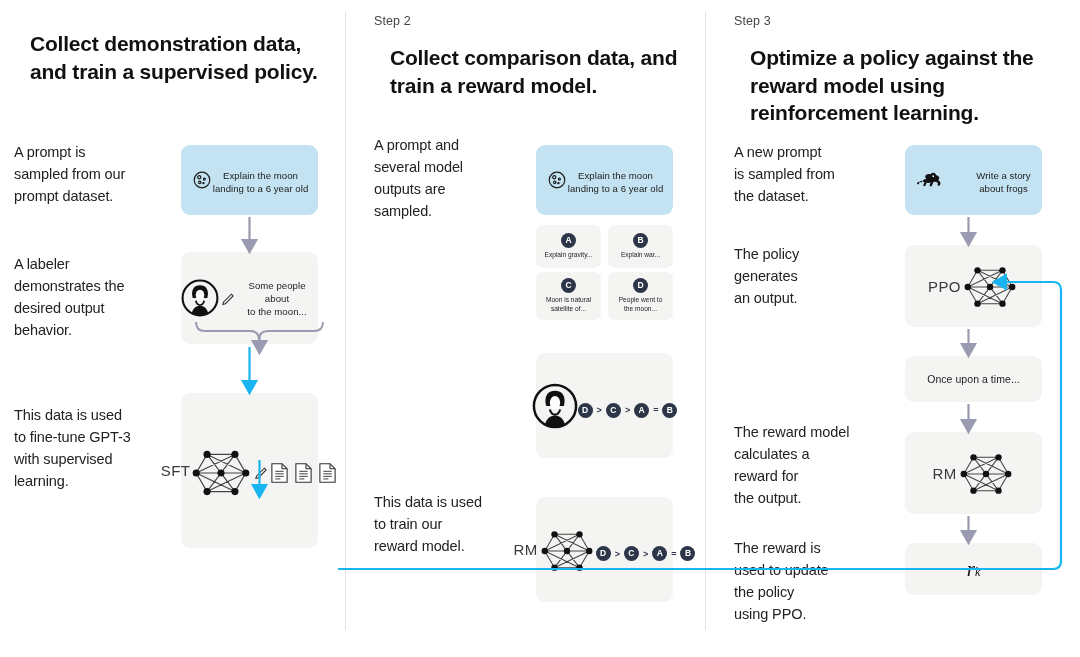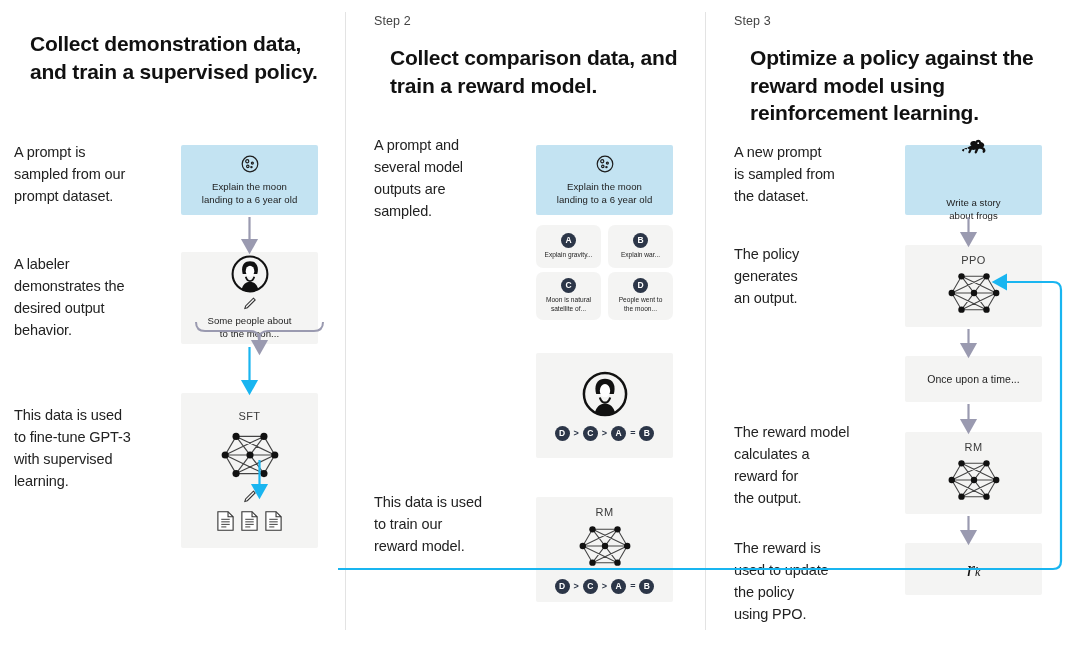--- a/index.html
+++ b/index.html
@@ -40,32 +40,32 @@
   
   .desc{
     position:absolute;
     font-size:14.5px;line-height:1.52;color:#222;
     letter-spacing:-.1px;white-space:pre-line;
   }
 
   
   .card{
     position:absolute;
-    background:#f4f4f3;border-radius:2px;
-    display:flex;flex-direction:column;
+    background:#f4f4f3;border-radius:9px;
+    display:flex;flex-direction:row;
     align-items:center;justify-content:center;
     box-sizing:border-box;
   }
   .card.blue{background:#c3e3f2;}
   .card-text{
     font-size:9.6px;line-height:1.35;color:#1d1d1d;
     text-align:center;white-space:pre-line;letter-spacing:.05px;
   }
   .card-title{
-    font-size:11px;color:#3a3a3a;letter-spacing:.4px;
+    font-size:15px;color:#3a3a3a;letter-spacing:.4px;
   }
   .mini-card{
     position:absolute;background:#f4f4f3;border-radius:7px;
     display:flex;flex-direction:column;align-items:center;
     justify-content:center;box-sizing:border-box;
   }
   .mini-text{
     font-size:6.6px;line-height:1.35;color:#242424;
     text-align:center;white-space:pre-line;margin-top:3px;
   }

